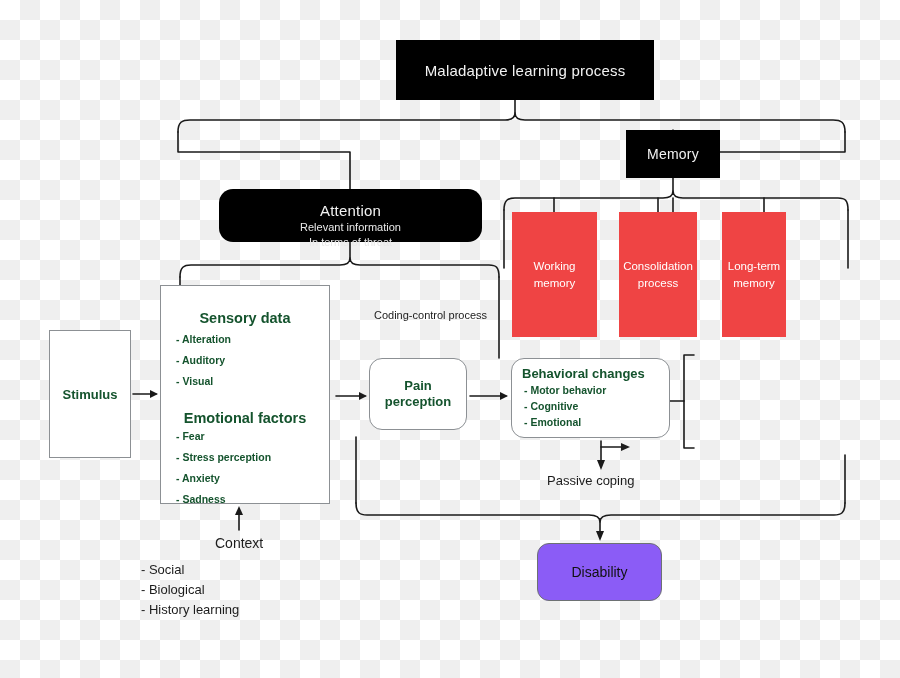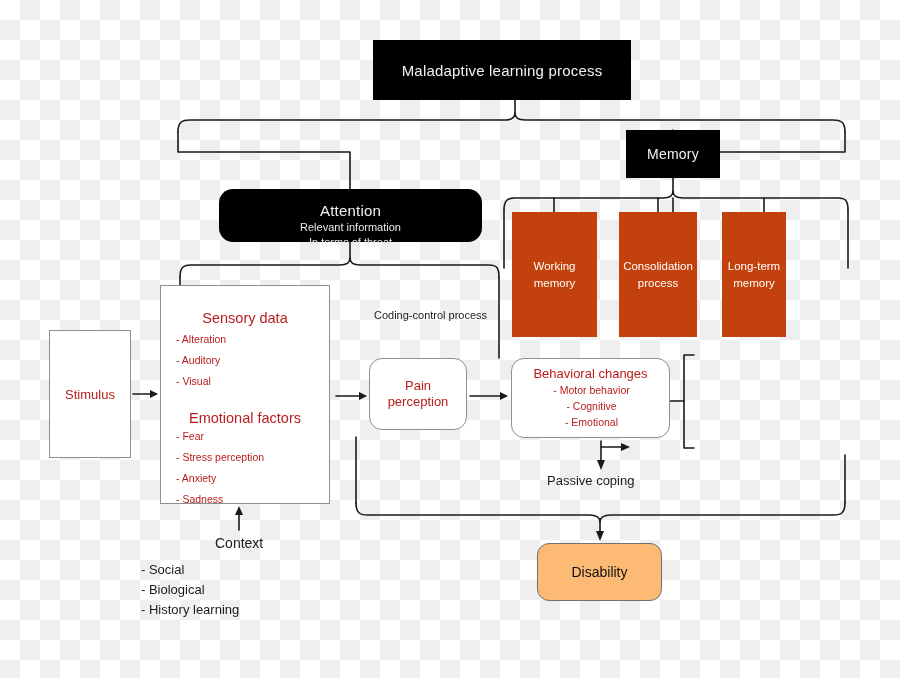--- a/index.html
+++ b/index.html
@@ -18,57 +18,57 @@
 
   .node{position:absolute;box-sizing:border-box;display:flex;
         flex-direction:column;align-items:center;justify-content:center;
         text-align:center;}
 
   
   .blk{background:#000000;color:#f2f2f2;}
   .blk .title{font-size:15px;letter-spacing:.2px;}
   .blk .sub{font-size:11px;line-height:1.35;color:#e8e8e8;}
 
-  #maladaptive{left:373px;top:40px;width:258px;height:60px;}
+  #maladaptive{left:396px;top:40px;width:258px;height:60px;}
   #maladaptive .title{font-size:15px;}
 
   #memory{left:626px;top:130px;width:94px;height:48px;}
   #memory .title{font-size:14px;}
 
   #attention{left:219px;top:189px;width:263px;height:53px;border-radius:14px;
              padding-top:20px;}
   #attention .title{font-size:15px;margin-bottom:1px;}
 
   
-  .gray{background:#c2410c;color:#ffffff;font-size:11.5px;line-height:1.4;}
+  .gray{background:#ef4444;color:#ffffff;font-size:11.5px;line-height:1.4;}
   #working-memory{left:512px;top:212px;width:85px;height:125px;}
   #consolidation{left:619px;top:212px;width:78px;height:125px;}
   #longterm-memory{left:722px;top:212px;width:64px;height:125px;}
 
   
-  .wht{background:#ffffff;border:1px solid #8c9094;color:#b91c1c;}
+  .wht{background:#ffffff;border:1px solid #8c9094;color:#14532d;font-weight:bold;}
 
   #stimulus{left:49px;top:330px;width:82px;height:128px;font-size:13px;}
 
   #sensory{left:160px;top:285px;width:170px;height:219px;
            align-items:stretch;justify-content:flex-start;padding:14px 13px 0 13px;}
   #sensory .hd{font-size:14.5px;text-align:center;margin:10px 0 7px 0;}
   #sensory .hd2{font-size:14.5px;text-align:center;margin:14px 0 4px 0;}
   #sensory .li{font-size:10.5px;text-align:left;margin:0 0 9px 2px;}
 
   #pain{left:369px;top:358px;width:98px;height:72px;border-radius:13px;font-size:13px;line-height:1.25;}
 
   #behavioral{left:511px;top:358px;width:159px;height:80px;border-radius:13px;
-              align-items:center;justify-content:flex-start;padding:7px 10px 0 10px;}
+              align-items:flex-start;justify-content:flex-start;padding:7px 10px 0 10px;}
   #behavioral .hd{font-size:13px;text-align:center;margin-bottom:3px;}
   #behavioral .li{font-size:10.5px;text-align:left;margin:0 0 4px 2px;}
 
   
   #disability{left:537px;top:543px;width:125px;height:58px;border-radius:12px;
-              background:#fdba74;border:1px solid #6d7173;color:#111;font-size:14px;}
+              background:#8b5cf6;border:1px solid #6d7173;color:#111;font-size:14px;}
 
   
   .lbl{position:absolute;color:#1c1c1c;}
   #coding-label{left:374px;top:309px;font-size:11px;}
   #context-label{left:215px;top:535px;font-size:14px;}
   #passive-label{left:547px;top:473px;font-size:13px;}
 
   #context-list{position:absolute;left:141px;top:560px;font-size:13px;line-height:1.55;color:#1c1c1c;}
   #outcome-list{position:absolute;left:708px;top:360px;font-size:10.5px;line-height:1.48;color:#1c1c1c;width:160px;}
   #outcome-list .li{white-space:nowrap;}

